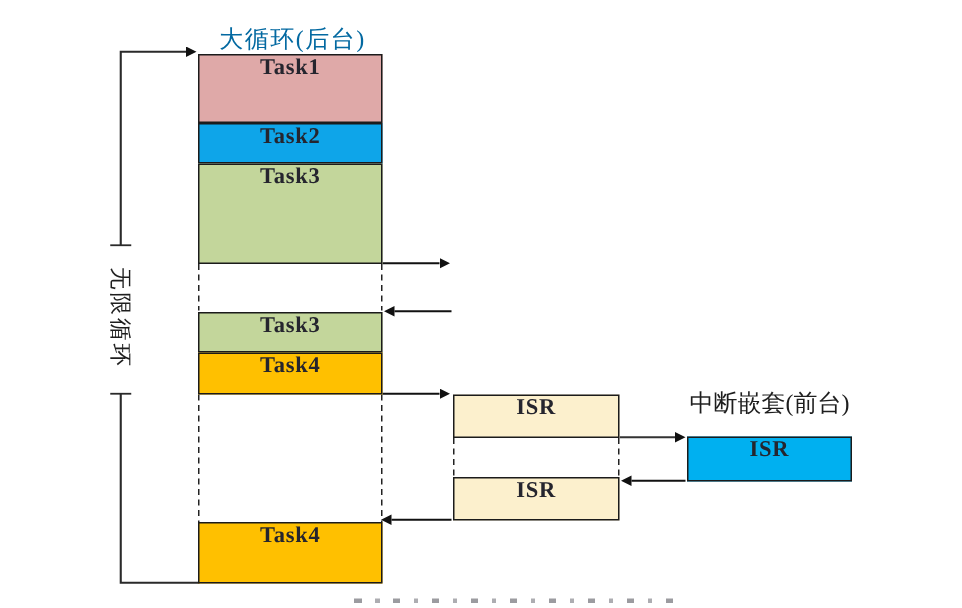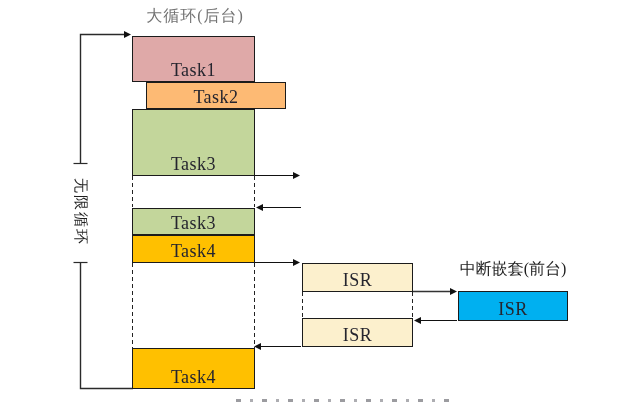--- a/index.html
+++ b/index.html
@@ -3,36 +3,36 @@
 <meta charset="utf-8">
 <style>
   html,body{margin:0;padding:0;background:#ffffff;}
   .canvas{
     position:relative;width:641px;height:405px;background:#ffffff;overflow:hidden;
     font-family:"Liberation Serif","DejaVu Serif",serif;color:#222;
   }
   .lines{position:absolute;left:0;top:0;width:641px;height:405px;pointer-events:none;}
   .box{
     position:absolute;box-sizing:border-box;border:1px solid #1b1b1b;
-    display:flex;align-items:flex-end;justify-content:center;
-    font-size:18px;letter-spacing:.5px;color:#25252e;
+    display:flex;align-items:flex-start;justify-content:center;
+    font-size:15px;letter-spacing:.5px;color:#25252e;font-weight:bold;
   }
   .task1{left:132px;top:36px;width:123px;height:46px;background:#dfa9a8;}
-  .task2{left:132px;top:82px;width:140px;height:27px;background:#fdba74;margin-left:14px;}
+  .task2{left:132px;top:82px;width:123px;height:27px;background:#0ea5e9;}
   .task3{left:132px;top:109px;width:123px;height:67px;background:#c3d69b;}
   .task3b{left:132px;top:208px;width:123px;height:27px;background:#c3d69b;}
   .task4a{left:132px;top:235px;width:123px;height:28px;background:#ffc000;}
   .task4b{left:132px;top:348px;width:123px;height:41px;background:#ffc000;}
   .interrupt{left:300px;top:178px;width:114px;height:30px;background:#a89cc8;}
   .isr1{left:302px;top:263px;width:111px;height:29px;background:#fcf0cd;}
   .isr2{left:302px;top:318px;width:111px;height:29px;background:#fcf0cd;}
   .isrnested{left:458px;top:291px;width:110px;height:30px;background:#00b0f0;}
   .title{
-    position:absolute;left:115px;top:6px;width:160px;text-align:center;
-    font-size:16px;color:#737373;letter-spacing:1px;
+    position:absolute;left:115px;top:16px;width:160px;text-align:center;
+    font-size:16px;color:#0369a1;letter-spacing:1px;
   }
   .nested-label{
     position:absolute;left:445px;top:259px;width:136px;text-align:center;
     font-size:16px;color:#1e1e1e;
   }
   .loop-label{
     position:absolute;left:80px;top:212px;white-space:nowrap;
     transform:translate(-50%,-50%) rotate(90deg);
     font-size:15px;color:#1e1e1e;letter-spacing:2px;
   }

